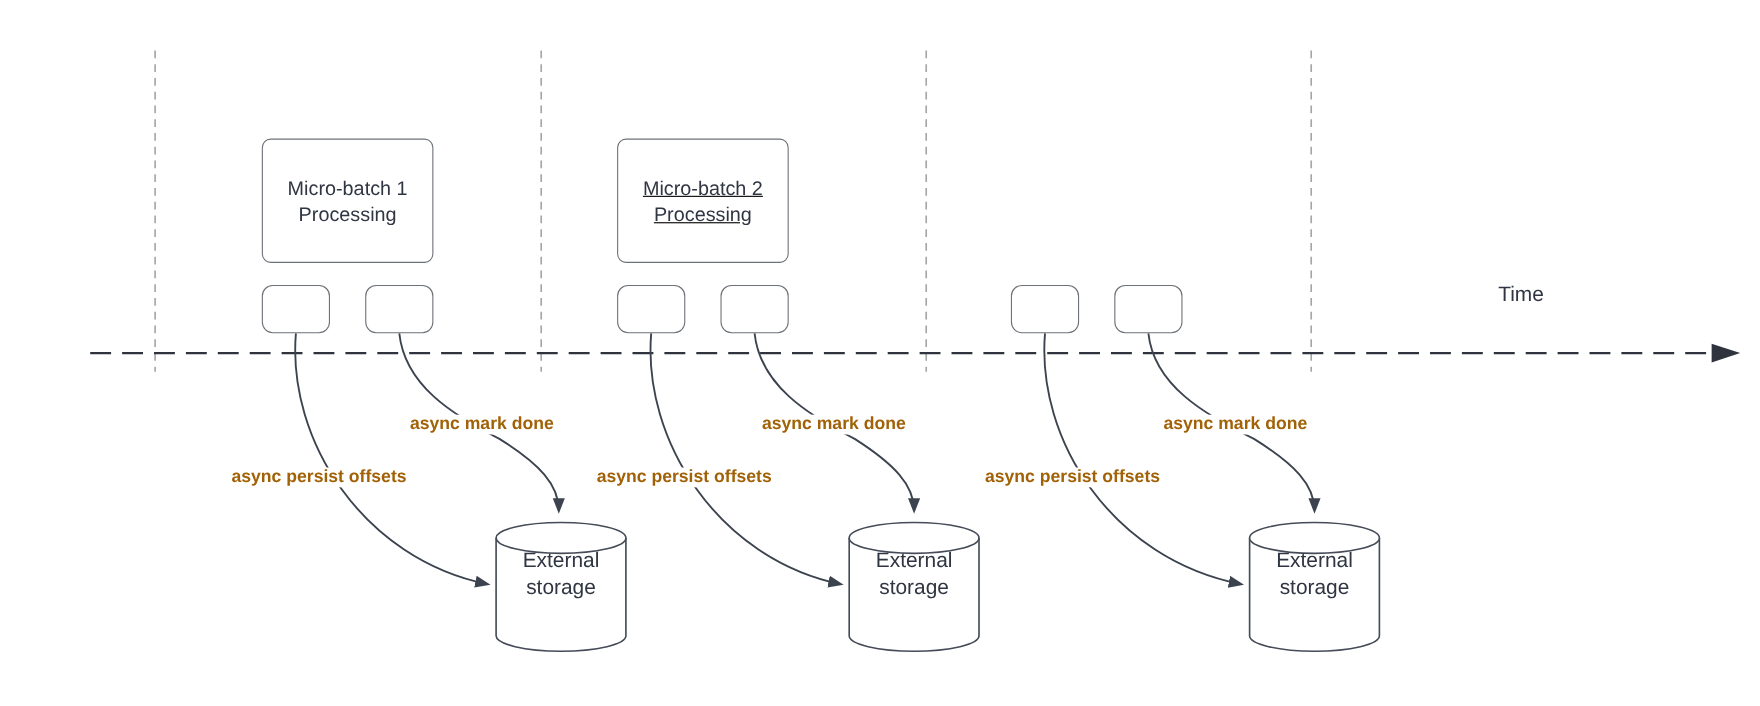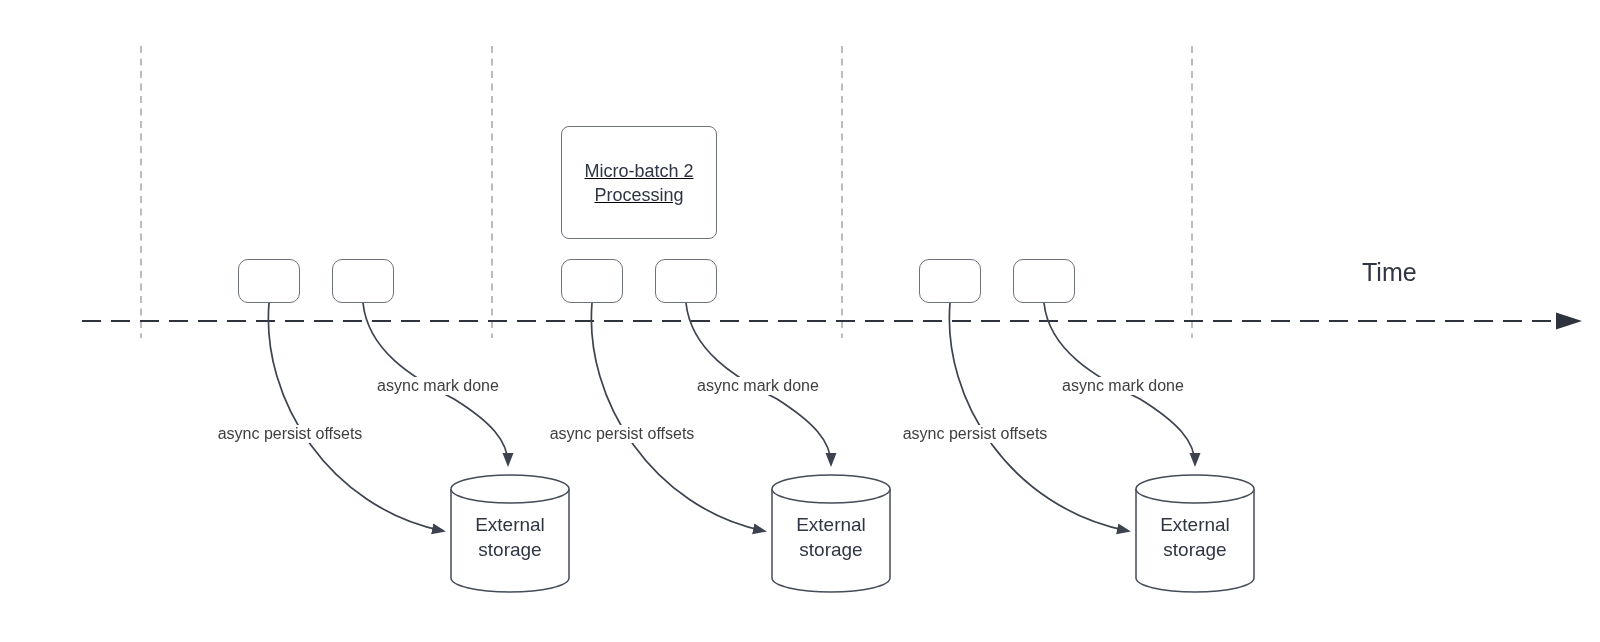--- a/index.html
+++ b/index.html
@@ -57,21 +57,21 @@
   }
   .smallbox.a1 { left: 238px; }
   .smallbox.b1 { left: 332px; }
   .smallbox.a2 { left: 561px; }
   .smallbox.b2 { left: 655px; }
   .smallbox.a3 { left: 919px; }
   .smallbox.b3 { left: 1013px; }
   
   .storage {
     position: absolute;
-    top: 490px;
+    top: 475px;
     width: 118px;
     height: 93px;
     box-sizing: border-box;
     display: flex;
     align-items: center;
     justify-content: center;
   }
   .storage .storagetext {
     width: 84px;
     text-align: center;
@@ -81,39 +81,39 @@
   }
   .storage.g1 { left: 451px; }
   .storage.g2 { left: 772px; }
   .storage.g3 { left: 1136px; }
   
   .edgelabel {
     position: absolute;
     transform: translateX(-50%);
     white-space: nowrap;
     font-size: 16px;
-    font-weight: normal;
-    color: #404040;
+    font-weight: bold;
+    color: #a16207;
     background: #ffffff;
     padding: 0 3px;
   }
   .edgelabel.persist { top: 425px; }
   .edgelabel.done    { top: 377px; }
   .edgelabel.p1 { left: 290px; }
   .edgelabel.p2 { left: 622px; }
   .edgelabel.p3 { left: 975px; }
   .edgelabel.d1 { left: 438px; }
   .edgelabel.d2 { left: 758px; }
   .edgelabel.d3 { left: 1123px; }
   
   .timelabel {
     position: absolute;
     left: 1362px;
     top: 258px;
-    font-size: 25px;
+    font-size: 19px;
     color: #2f3542;
   }
 </style>
 </head>
 <body>
 
 <div class="canvas">
 
   <svg class="linework" width="1600" height="642" viewBox="0 0 1600 642">
     <defs>
@@ -155,20 +155,23 @@
       <path d="M950,303 C942,400 1011,508 1128,531"></path>
     </g>
 
     <g stroke="#3c434f" stroke-width="1.7" fill="none" marker-end="url(#arrow)">
       <path d="M363,303 C368,350 411,377 454,399 C491,422 508,441 508,464"></path>
       <path d="M686,303 C691,350 734,377 777,399 C813,422 831,441 831,464"></path>
       <path d="M1044,303 C1049,350 1095,377 1140,399 C1177,422 1195,441 1195,464"></path>
     </g>
   </svg>
 
+  <div class="bigbox g1">
+    <div class="boxtext">Micro-batch 1 Processing</div>
+  </div>
   <div class="smallbox a1"></div>
   <div class="smallbox b1"></div>
   <div class="edgelabel persist p1">async persist offsets</div>
   <div class="edgelabel done d1">async mark done</div>
   <div class="storage g1">
     <div class="storagetext">External storage</div>
   </div>
 
   <div class="bigbox g2">
     <div class="boxtext">Micro-batch 2 Processing</div>

